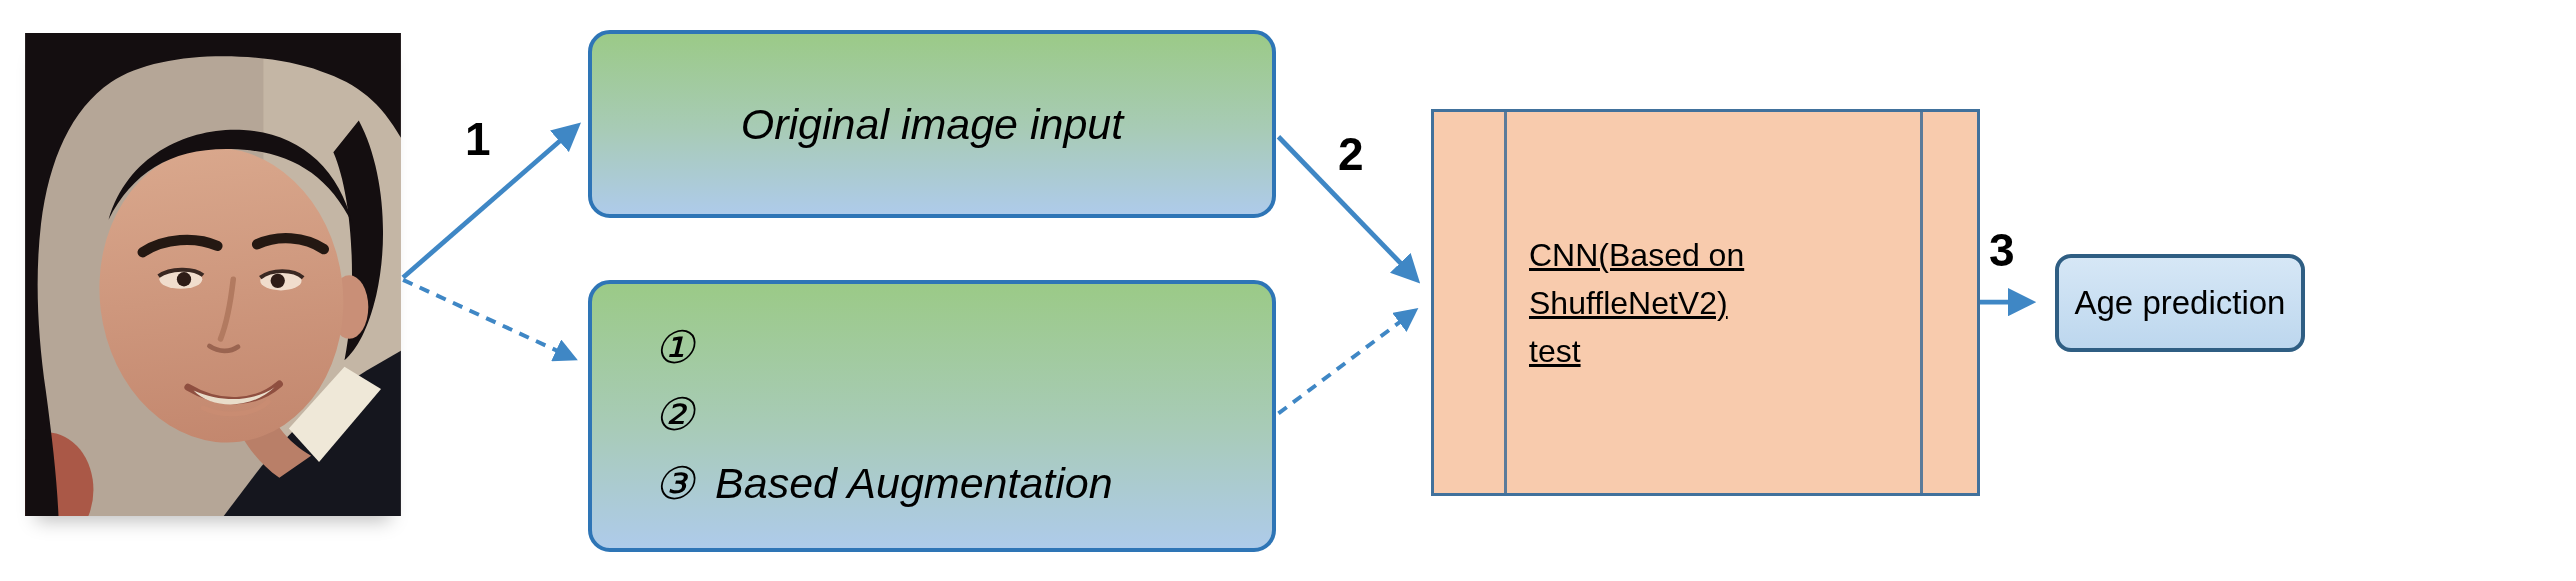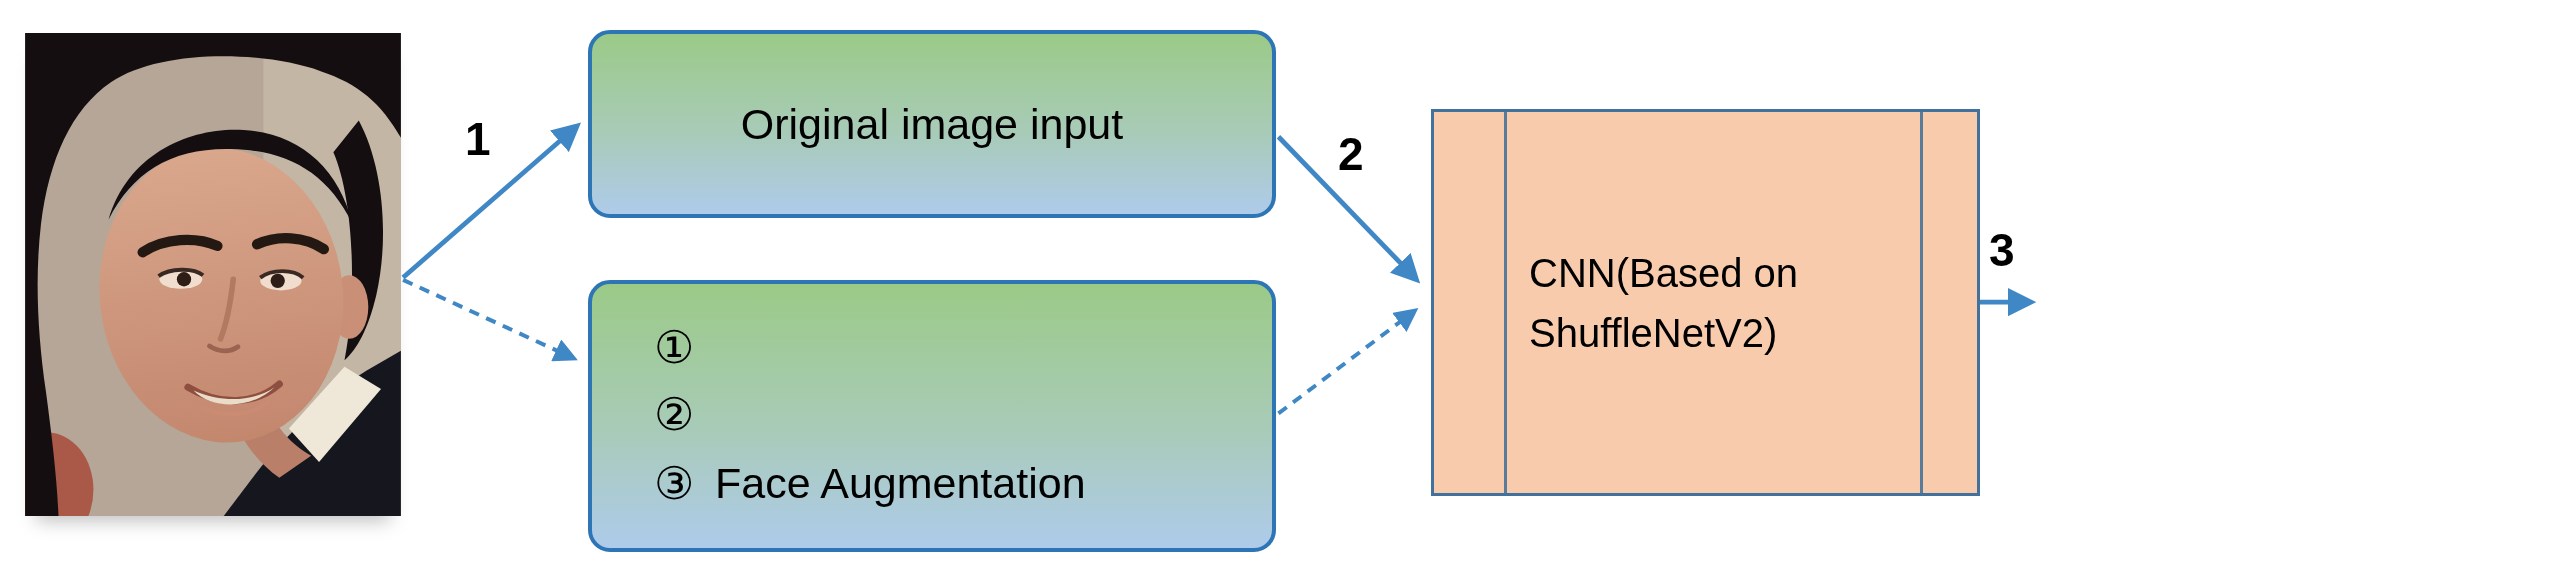--- a/index.html
+++ b/index.html
@@ -15,31 +15,32 @@
   .arrows{position:absolute;left:0;top:0;width:2576px;height:582px;pointer-events:none;}
   .flow-line{stroke:var(--arrow,#3F87C5);stroke-width:6;fill:none;}
   .flow-line.dashed{stroke-width:5;stroke-dasharray:13 10;}
   .ah-fill{fill:var(--arrow,#3F87C5);}
   .step-label{position:absolute;font-size:46px;font-weight:600;line-height:1;color:#000;}
   .gbox{
     position:absolute;left:588px;width:688px;box-sizing:border-box;
     border:4px solid var(--box-border,#2E75B6);border-radius:22px;
     background:linear-gradient(to bottom,var(--gradient-top,#9BCA87) 0%,#a8cbb8 55%,var(--gradient-bottom,#AECBEA) 100%);
     display:flex;
+    font-style:italic;
   }
   .box-original{top:30px;height:188px;align-items:center;justify-content:center;font-size:43px;}
   .box-preprocess{top:280px;height:272px;flex-direction:column;justify-content:center;gap:22px;padding-left:62px;font-size:43px;}
   .prep-item{display:flex;align-items:center;gap:20.7px;}
   .circ{font-size:45px;line-height:1;}
   .cnn-box{
     position:absolute;left:1431px;top:109px;width:549px;height:387px;box-sizing:border-box;
     background:var(--cnn-fill,#F8CBAD);border:3.2px solid var(--cnn-border,#41719C);
   }
   .cnn-divider{position:absolute;top:0;bottom:0;width:3.2px;background:var(--cnn-divider,#5B7B9A);}
-  .cnn-text{position:absolute;left:95px;top:50%;transform:translateY(-50%);font-size:40px;line-height:1.5;white-space:nowrap;}
+  .cnn-text{position:absolute;left:95px;top:50%;transform:translateY(-50%);font-size:32px;line-height:1.5;white-space:nowrap;text-decoration:underline;}
   .age-box{
     position:absolute;left:2055px;top:254px;width:250px;height:98px;box-sizing:border-box;
     border:4px solid var(--age-border,#2F5E83);border-radius:16px;
     background:linear-gradient(to bottom,#d6e7f6,var(--age-fill,#BDD7EE));
     display:flex;align-items:center;justify-content:center;font-size:33px;
   }
 </style>
 </head>
 <body>
 
@@ -103,28 +104,32 @@
 
   <div class="gbox box-preprocess">
     <div class="prep-item">
       <span class="circ">①</span>
     </div>
     <div class="prep-item">
       <span class="circ">②</span>
     </div>
     <div class="prep-item">
       <span class="circ">③</span>
-      <span>Face Augmentation</span>
+      <span>Based Augmentation</span>
     </div>
   </div>
 
   <div class="cnn-box">
     <div class="cnn-divider" style="left:70px"></div>
     <div class="cnn-divider" style="left:486px"></div>
     <div class="cnn-text">
       <div>CNN(Based on</div>
       <div>ShuffleNetV2)</div>
+      <div>test</div>
     </div>
   </div>
 
+  <div class="age-box">
+    <span>Age prediction</span>
+  </div>
 
 </div>
 
 
 </body></html>

